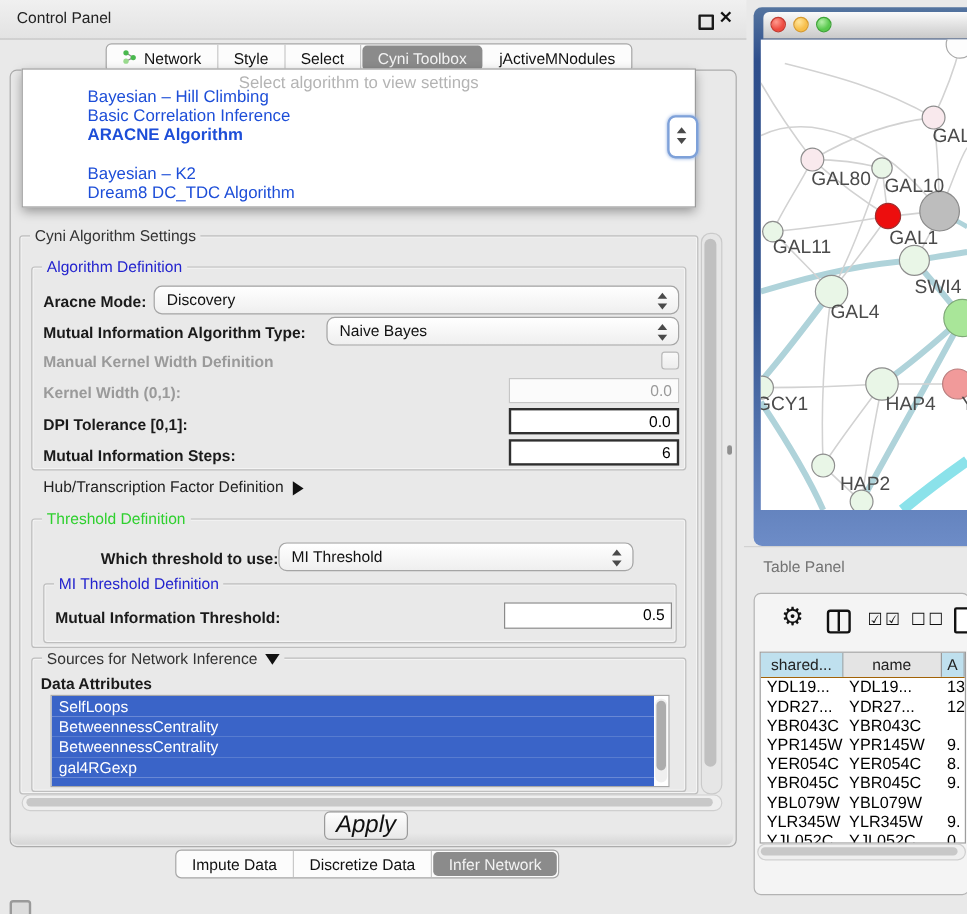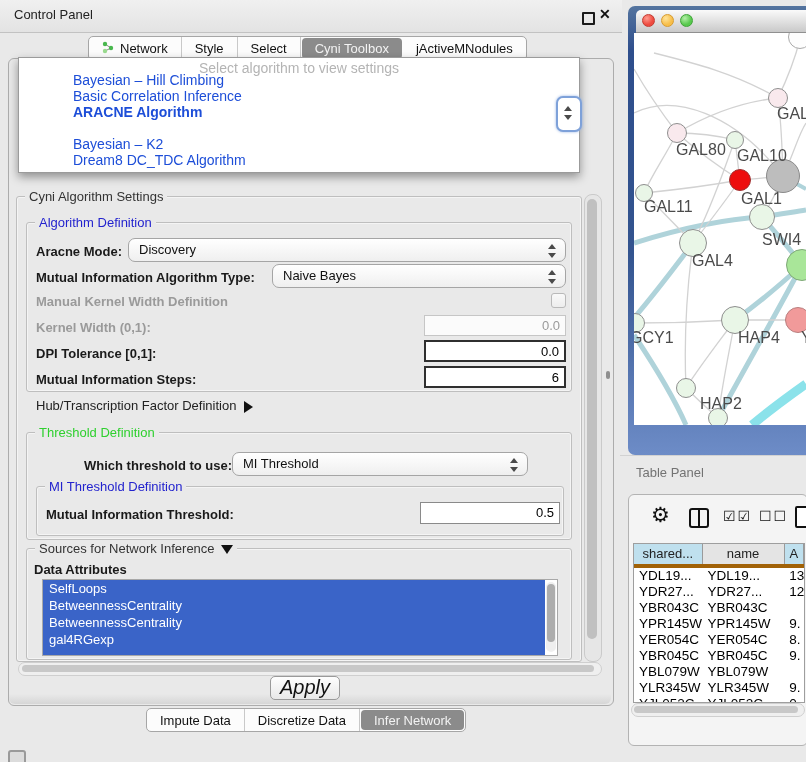--- a/index.html
+++ b/index.html
@@ -109,21 +109,21 @@
   #tp-header{left:620px;top:455px;width:186px;height:34px;background:#E9E9E9;border-top:1px solid #D2D2D2;}
   #tp-title{left:16px;top:9px;font-size:13px;color:#737373;}
   #tp-body{left:628px;top:494px;width:178px;height:250px;background:#F4F4F4;border:1px solid #B3B3B3;
     border-radius:6px;overflow:hidden;}
   .gear-icon{font-size:21px;color:#111;line-height:20px;}
   .col-icon{width:16px;height:16px;border:2px solid #111;border-radius:3px;}
   .col-icon:before{content:"";position:absolute;left:7px;top:0;width:2px;height:16px;background:#111;}
   .cbx-pair{font-size:14px;color:#111;letter-spacing:2px;}
   .doc-icon{width:14px;height:18px;border:2px solid #111;border-radius:2px;background:#FFF;}
   #tbl{left:4px;top:48px;width:170px;height:158px;border:1px solid #9E9E9E;background:#FFF;overflow:hidden;}
-  .th-row{display:flex;height:20px;border-bottom:4px solid #a16207;}
+  .th-row{display:flex;height:20px;border-bottom:1px solid #a16207;}
   .th{font-size:13px;color:#222;text-align:center;line-height:20px;border-right:1px solid #9A9A9A;
       box-sizing:border-box;background:#E4E4E4;overflow:hidden;}
   .th.hl{background:#BFE0EE;}
   .tr{display:flex;height:16px;}
   .td{font-size:13.5px;color:#000;line-height:16px;padding-left:5px;box-sizing:border-box;
       white-space:nowrap;overflow:hidden;}
   .c1{width:78px;} .c2{width:93px;} .c3{width:22px;}
   #tbl-hscroll{left:2px;top:208px;width:172px;height:12px;}
 </style>
 </head>

